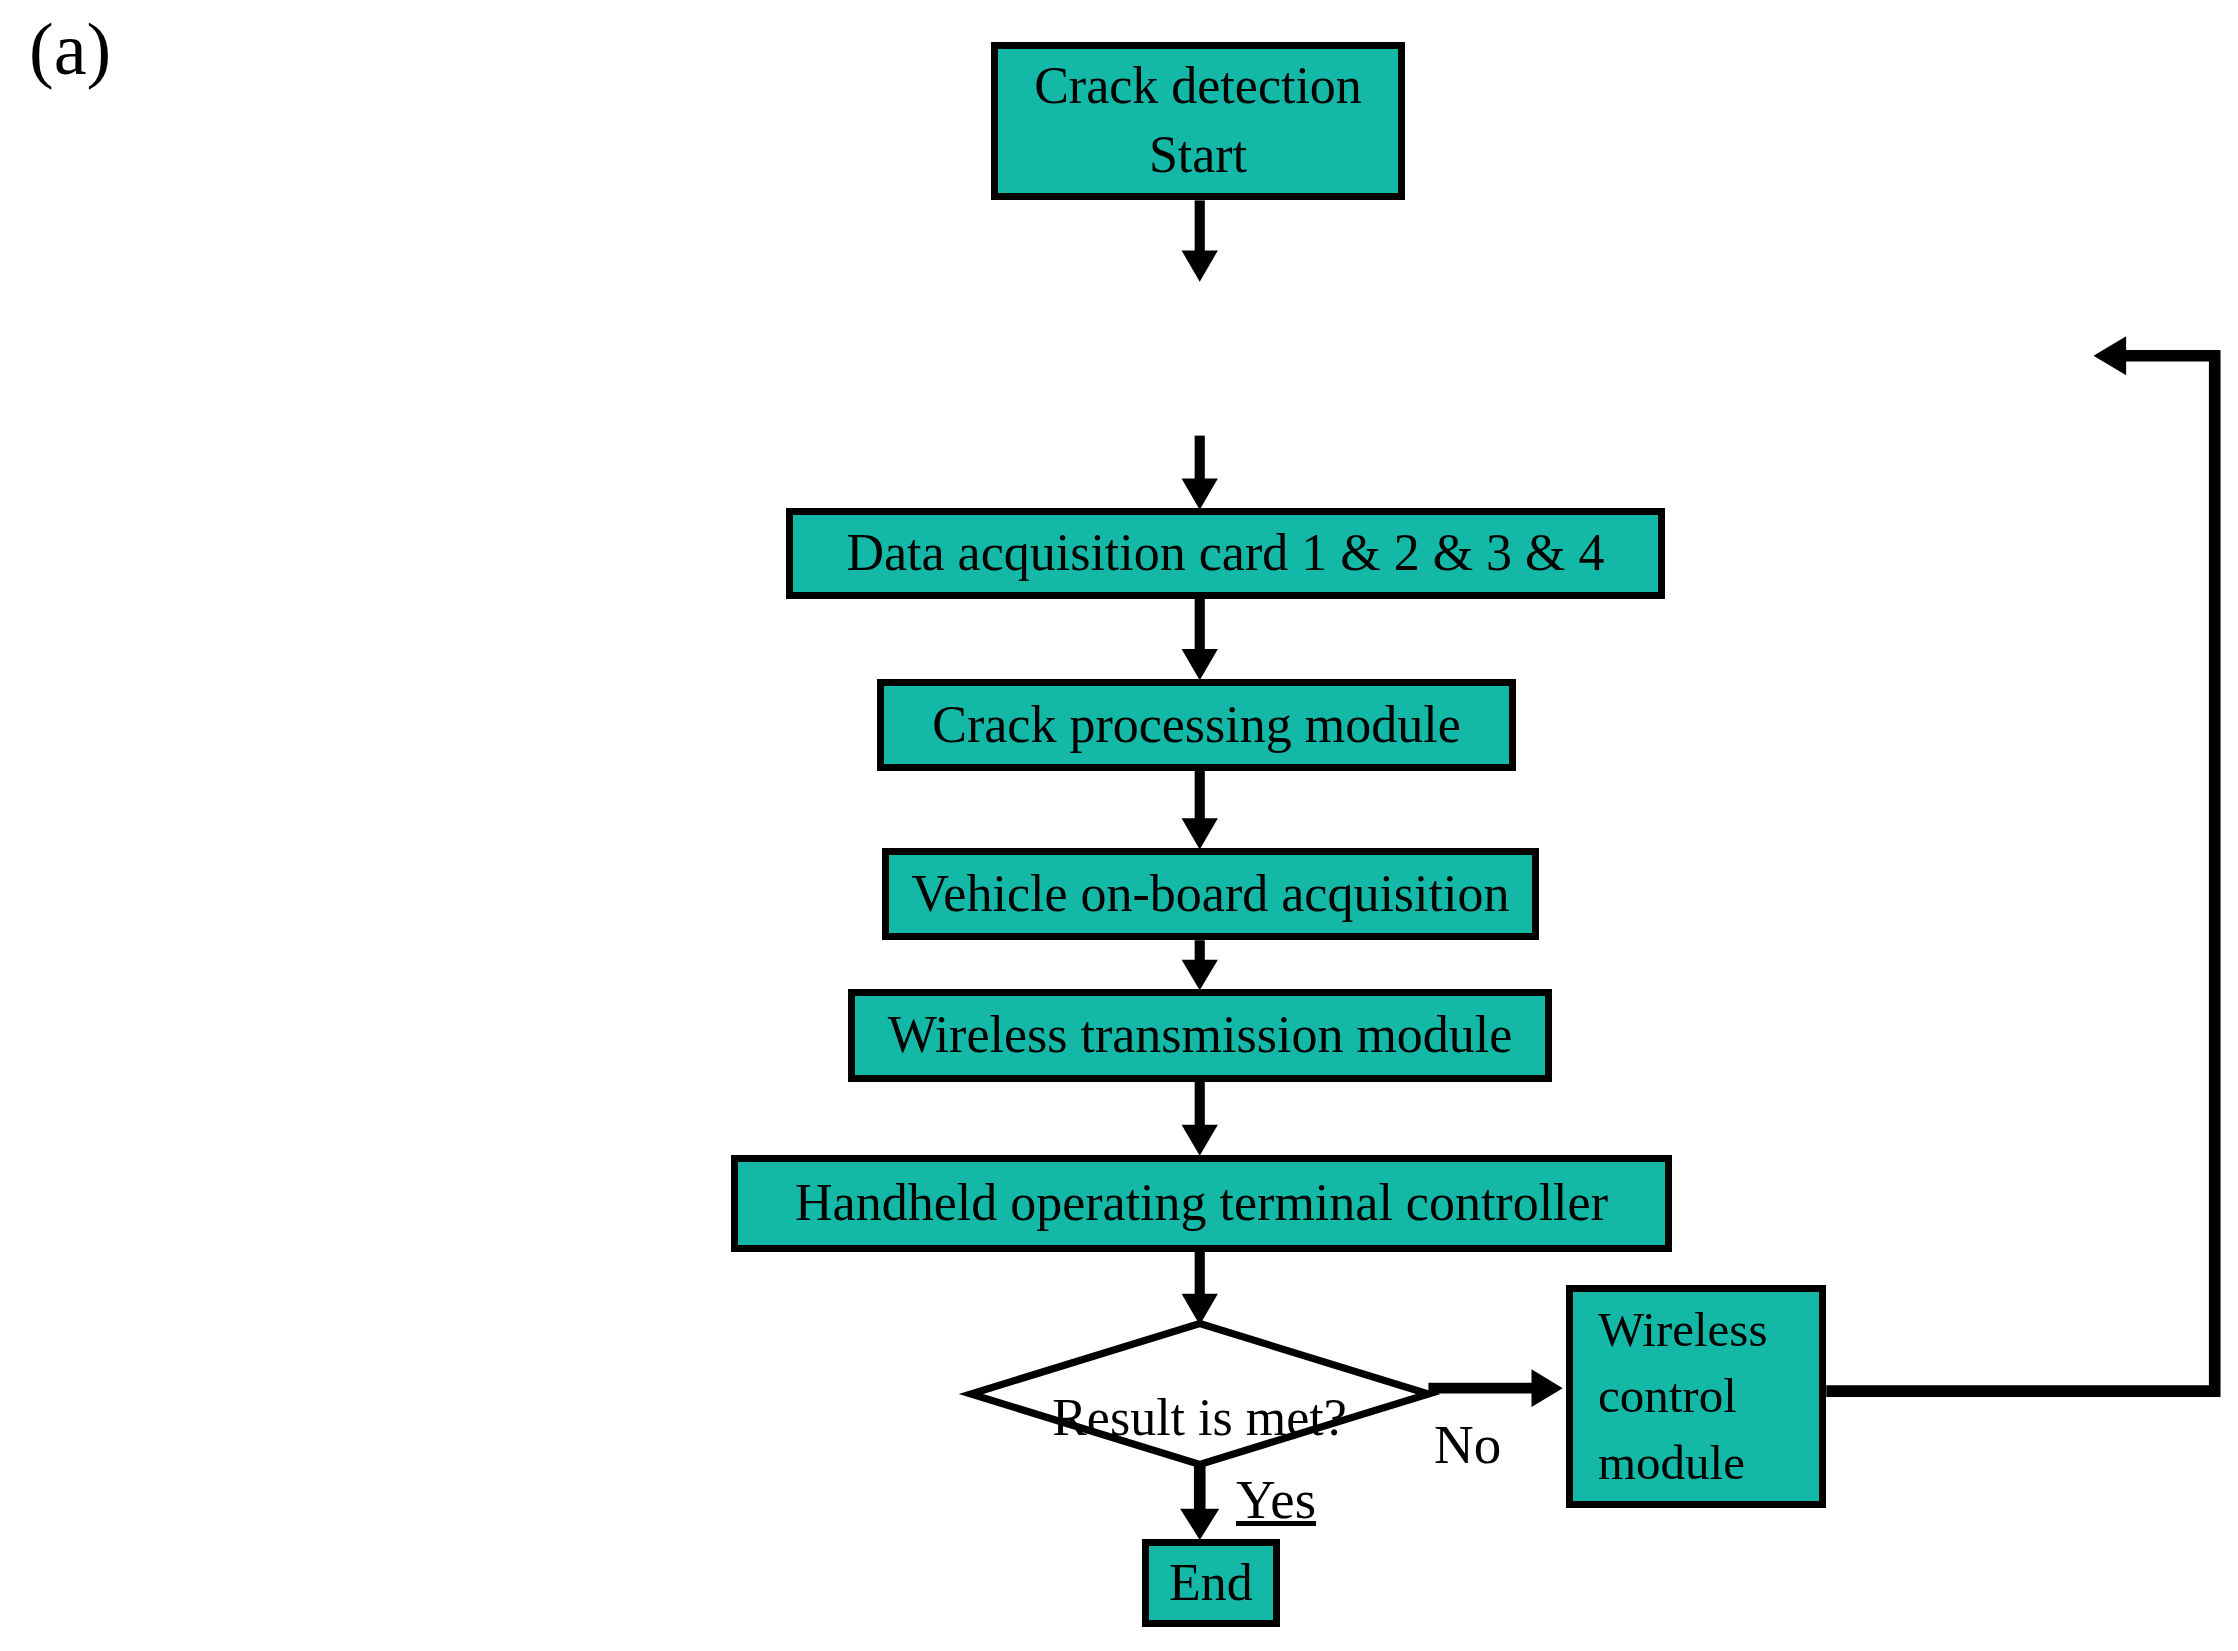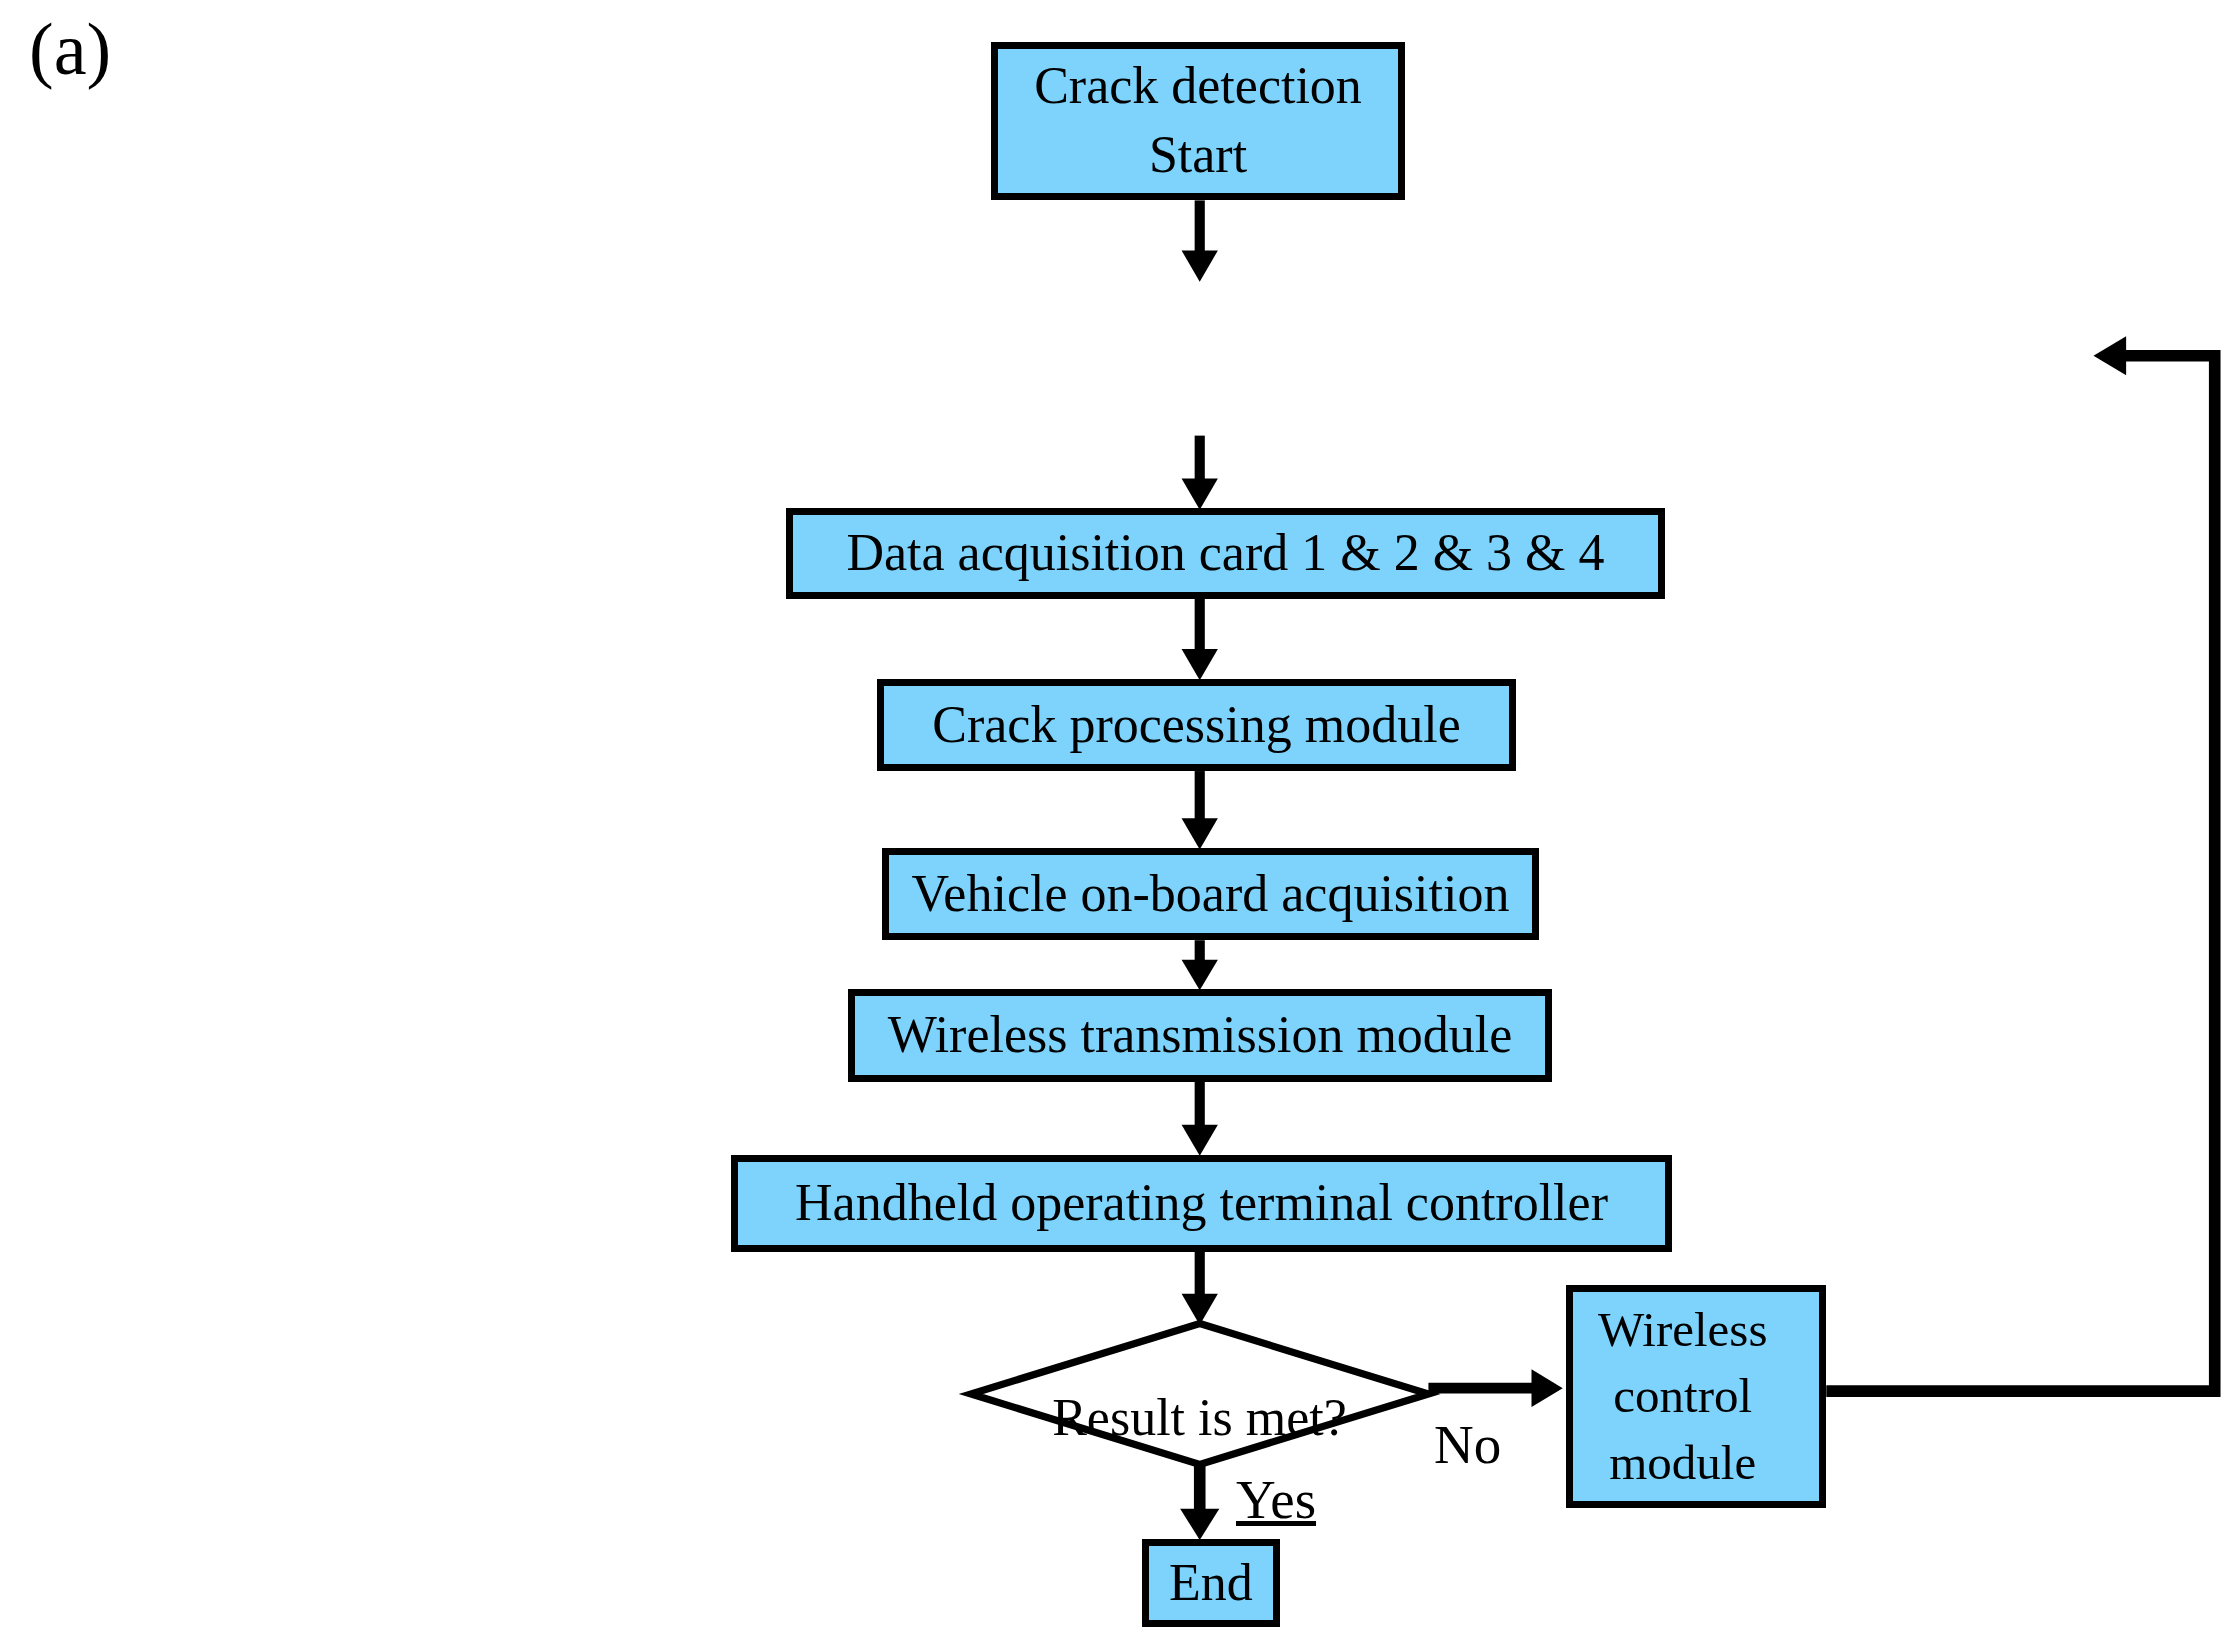--- a/index.html
+++ b/index.html
@@ -21,42 +21,42 @@
     position: absolute;
     left: 29px; top: 8.7px;
     font-size: 74px;
     line-height: 1.1;
     color: #000000;
   }
   .node {
     position: absolute;
     box-sizing: border-box;
     border: 7.3px solid #000000;
-    background: #7dd3fc;
+    background: #14b8a6;
     display: flex;
     align-items: center;
     justify-content: center;
     text-align: center;
     white-space: pre;
     font-size: 52px;
     line-height: 1.32;
     color: #000000;
   }
   .node-start    { left: 991px; top: 42px;   width: 414px;  height: 158px; }
   .node-eddy     { left: 300px;  top: 280px;  width: 1794px; height: 156px; font-size: 48px; line-height: 1.44; }
   .node-daq      { left: 786px; top: 508px;  width: 879px; height: 91px; }
   .node-crack    { left: 877px; top: 679px;  width: 639px;  height: 92px; }
   .node-vehicle  { left: 882px; top: 848px; width: 657px;  height: 92px; }
   .node-wtm      { left: 848px; top: 989px; width: 704px;  height: 93px; }
   .node-handheld { left: 731px; top: 1155px; width: 941px; height: 97px; }
   .node-end      { left: 1142px; top: 1539px; width: 138px;  height: 88px; }
   .node-wcm      {
     left: 1566px; top: 1285px; width: 260px; height: 223px;
     justify-content: flex-start;
-    text-align: center;
+    text-align: left;
     padding-left: 25px;
     font-size: 49px;
     line-height: 1.36;
   }
   .decision-label {
     position: absolute;
     left: 1025px; top: 1359px;
     width: 349px;
     text-align: center;
     font-size: 52px;

